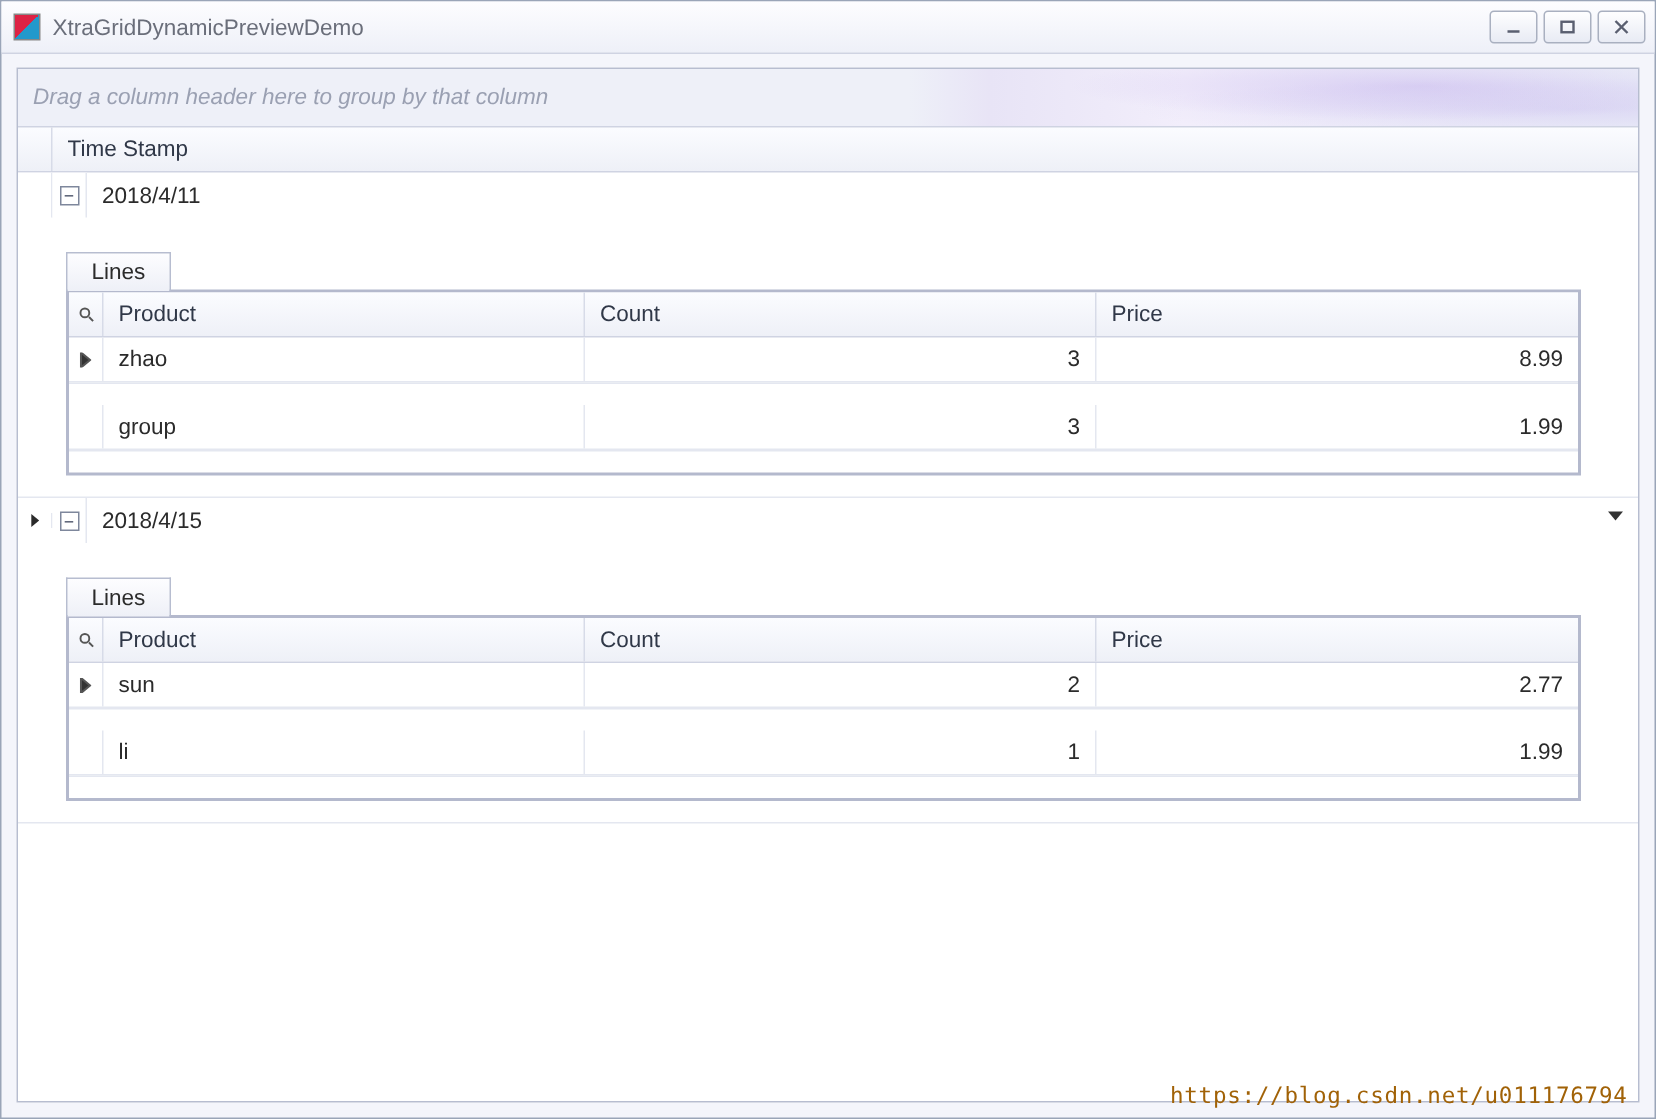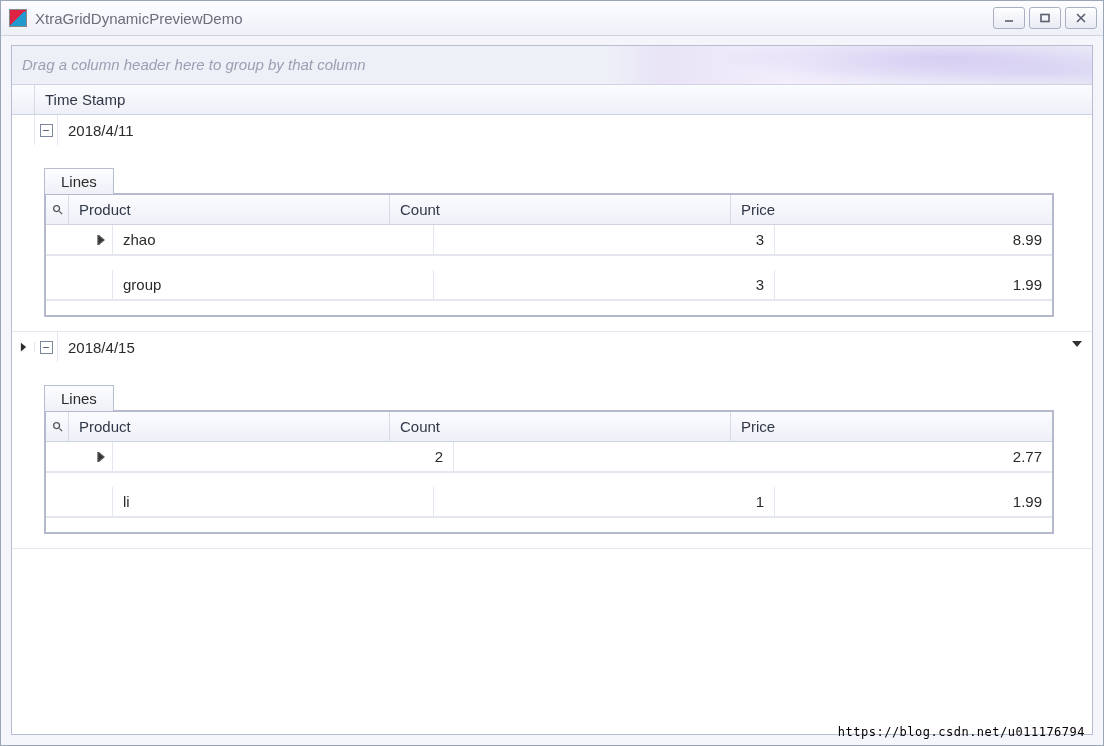--- a/index.html
+++ b/index.html
@@ -48,33 +48,33 @@
   .detail-box{border:2px solid #b4b9cd;background:#fff;}
   .dhdr{display:flex;background:linear-gradient(#fbfcff,#eef0f7);border-bottom:1px solid #cfd3e2;}
   .dind{width:22px;border-right:1px solid #d7dbe8;display:flex;align-items:center;
     justify-content:center;}
   .dind svg{width:11px;height:11px;stroke:#555;stroke-width:1.4;fill:none;}
   .dcol{padding:6px 10px;border-right:1px solid #d7dbe8;color:#303848;}
   .dcol:last-child{border-right:none;}
   .w-prod{width:300px;}
   .w-count{width:320px;text-align:left;}
   .w-price{flex:1;text-align:left;}
-  .dbody .drow{display:flex;border-bottom:1px solid #e4e7f0;padding-left:44px;}
+  .dbody .drow{display:flex;border-bottom:1px solid #e4e7f0;}
   .dbody .drow:last-child{border-bottom:none;}
   .dbody .dind{border-right:1px solid #e4e7f0;}
   .dbody .dcell{padding:6px 10px;border-right:1px solid #e4e7f0;}
   .dbody .dcell:last-child{border-right:none;}
   .dbody .dcell.w-count{text-align:right;}
   .dbody .dcell.w-price{text-align:right;}
   .row-ind svg{width:8px;height:10px;fill:#333;}
   .blankline{height:14px;border-top:1px solid #e4e7f0;}
   .focus-ind{width:22px;border-right:1px solid #e4e7f0;display:flex;align-items:center;
     justify-content:center;}
   .focus-ind svg{width:7px;height:10px;fill:#2b2b2b;}
-  .watermark{position:absolute;right:18px;bottom:6px;color:#000000;font-size:12px;
+  .watermark{position:absolute;right:18px;bottom:6px;color:#a16207;font-size:15px;
     font-family:Consolas,monospace;letter-spacing:.5px;}
 </style>
 </head>
 <body>
 
 <div class="window">
 
   <div class="titlebar">
     <span class="app-icon"></span>
     <span class="title">XtraGridDynamicPreviewDemo</span>
@@ -185,20 +185,21 @@
               <div class="dcol w-count">Count</div>
               <div class="dcol w-price">Price</div>
             </div>
             <div class="dbody">
               <div class="drow">
                 <div class="dind row-ind">
                   <svg viewBox="0 0 8 10">
                       <path d="M1 0l6 5-6 5z"></path>
                     </svg>
                 </div>
+                <div class="dcell w-prod">sun</div>
                 <div class="dcell w-count">2</div>
                 <div class="dcell w-price">2.77</div>
               </div>
               <div class="blankline"></div>
               <div class="drow">
                 <div class="dind"></div>
                 <div class="dcell w-prod">li</div>
                 <div class="dcell w-count">1</div>
                 <div class="dcell w-price">1.99</div>
               </div>

